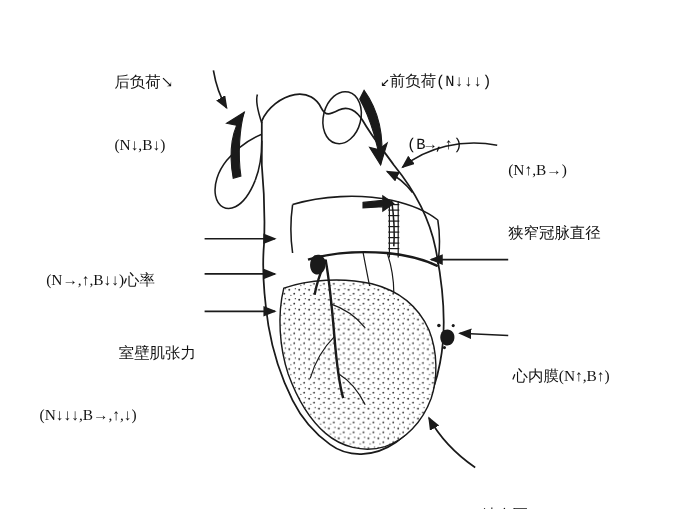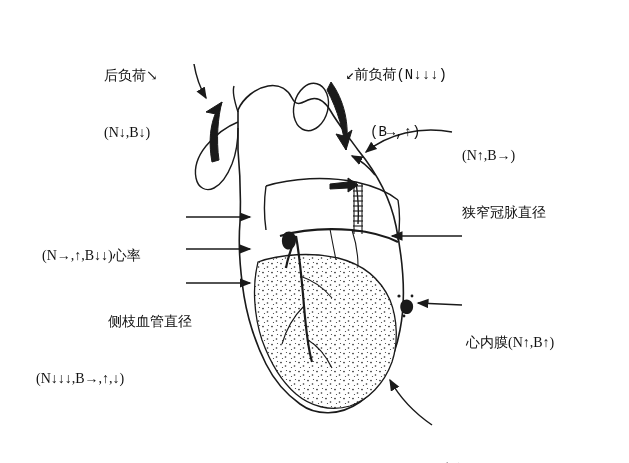--- a/index.html
+++ b/index.html
@@ -219,21 +219,21 @@
     <span class="ln">狭窄冠脉直径</span>
   </div>
 
 
   <div class="lbl" style="left:42px; top:208px;">
     <span class="ln">(N→,↑,B↓↓)心率</span>
   </div>
 
 
   <div class="lbl" style="left:36px; top:274px;">
-    <span class="ln" style="padding-left:72px;">侧枝血管直径</span>
+    <span class="ln" style="padding-left:72px;">室壁肌张力</span>
     <span class="ln">(N↓↓↓,B→,↑,↓)</span>
   </div>
 
   <div class="lbl" style="left:466px; top:295px;">
     <span class="ln">心内膜(N↑,B↑)</span>
   </div>
 
   <div class="lbl" style="left:438px; top:422px;">
     <span class="ln">缺血区</span>
   </div>

